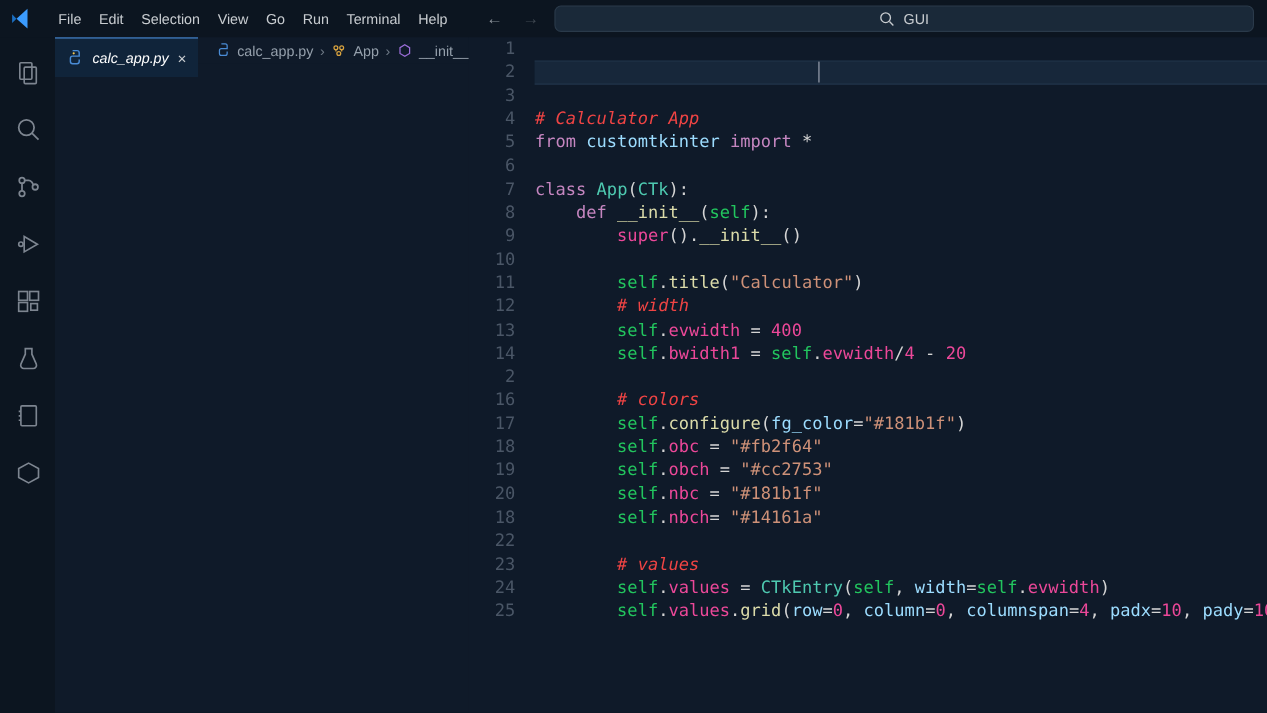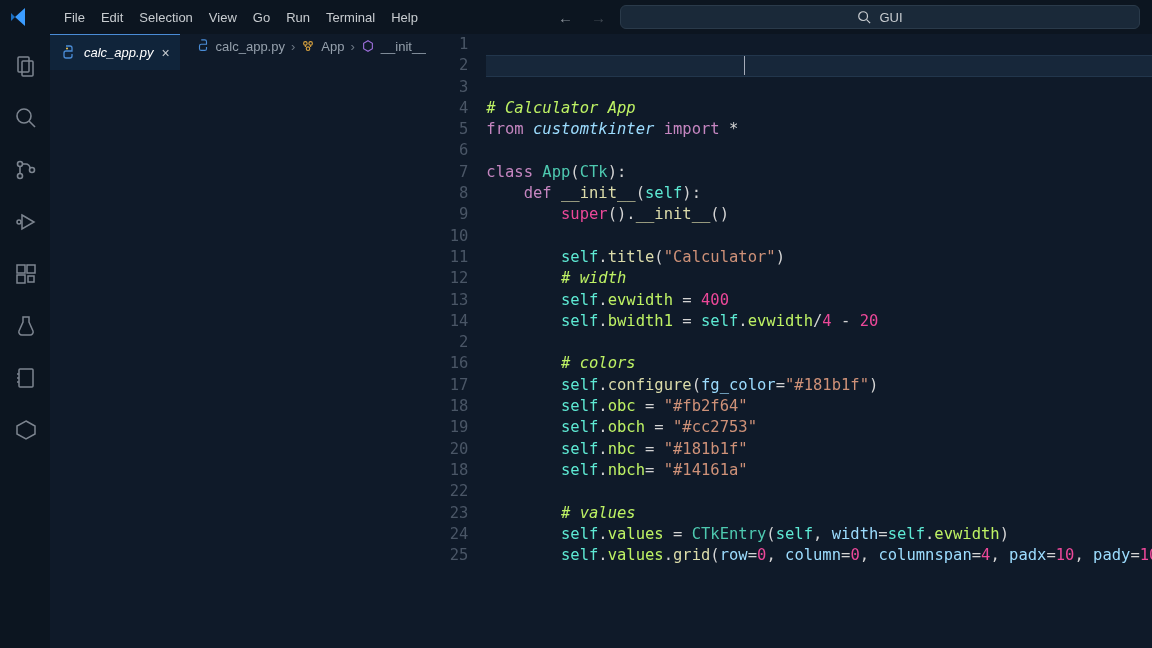--- a/index.html
+++ b/index.html
@@ -13,21 +13,21 @@
     display: flex;
     flex-direction: column;
   }
   
   .menubar {
     display: flex;
     align-items: center;
     height: 34px;
     background: #0c1520;
     padding: 0 4px;
-    gap: 16px;
+    gap: 5px;
     flex-shrink: 0;
   }
   .app-logo {
     width: 24px; height: 24px;
     margin: 0 8px 0 4px;
     display: flex; align-items: center; justify-content: center;
   }
   .menu-item {
     padding: 4px 8px;
     font-size: 13px;
@@ -49,21 +49,21 @@
     padding: 2px 4px;
   }
   .nav-arrow.disabled { opacity: 0.4; }
   .search-box {
     display: flex;
     align-items: center;
     background: #1a2939;
     border: 1px solid #2a3a4a;
     border-radius: 6px;
     height: 24px;
-    width: 520px;
+    width: 636px;
     justify-content: center;
     gap: 8px;
     color: #c8ccd0;
     font-size: 13px;
   }
   .search-box svg { width: 14px; height: 14px; }
   
   .main-area {
     display: flex;
     flex: 1;
@@ -172,27 +172,27 @@
     border-bottom: 1px solid rgba(100,140,180,0.15);
     pointer-events: none;
   }
   .cursor {
     position: absolute;
     width: 1px;
     height: 19px;
     background: #a6acb9;
   }
   
-  .tk-comment { color: #bef264; font-style: italic; }
+  .tk-comment { color: #ef4444; font-style: italic; }
   .tk-keyword { color: #c586c0; }
   .tk-class { color: #4ec9b0; }
   .tk-func { color: #dcdcaa; }
-  .tk-self { color: #5eead4; }
-  .tk-prop { color: #bef264; }
-  .tk-var { color: #9cdcfe; font-style: italic; }
+  .tk-self { color: #22c55e; }
+  .tk-prop { color: #ec4899; }
+  .tk-var { color: #9cdcfe; }
   .tk-param { color: #9cdcfe; }
   .tk-num { color: #ec4899; }
   .tk-str { color: #ce9178; }
   .tk-op { color: #d4d4d4; }
   .tk-punc { color: #d4d4d4; }
   .tk-builtin { color: #ec4899; }
   .tk-star { color: #d4d4d4; }
 </style>
 </head>
 <body>

